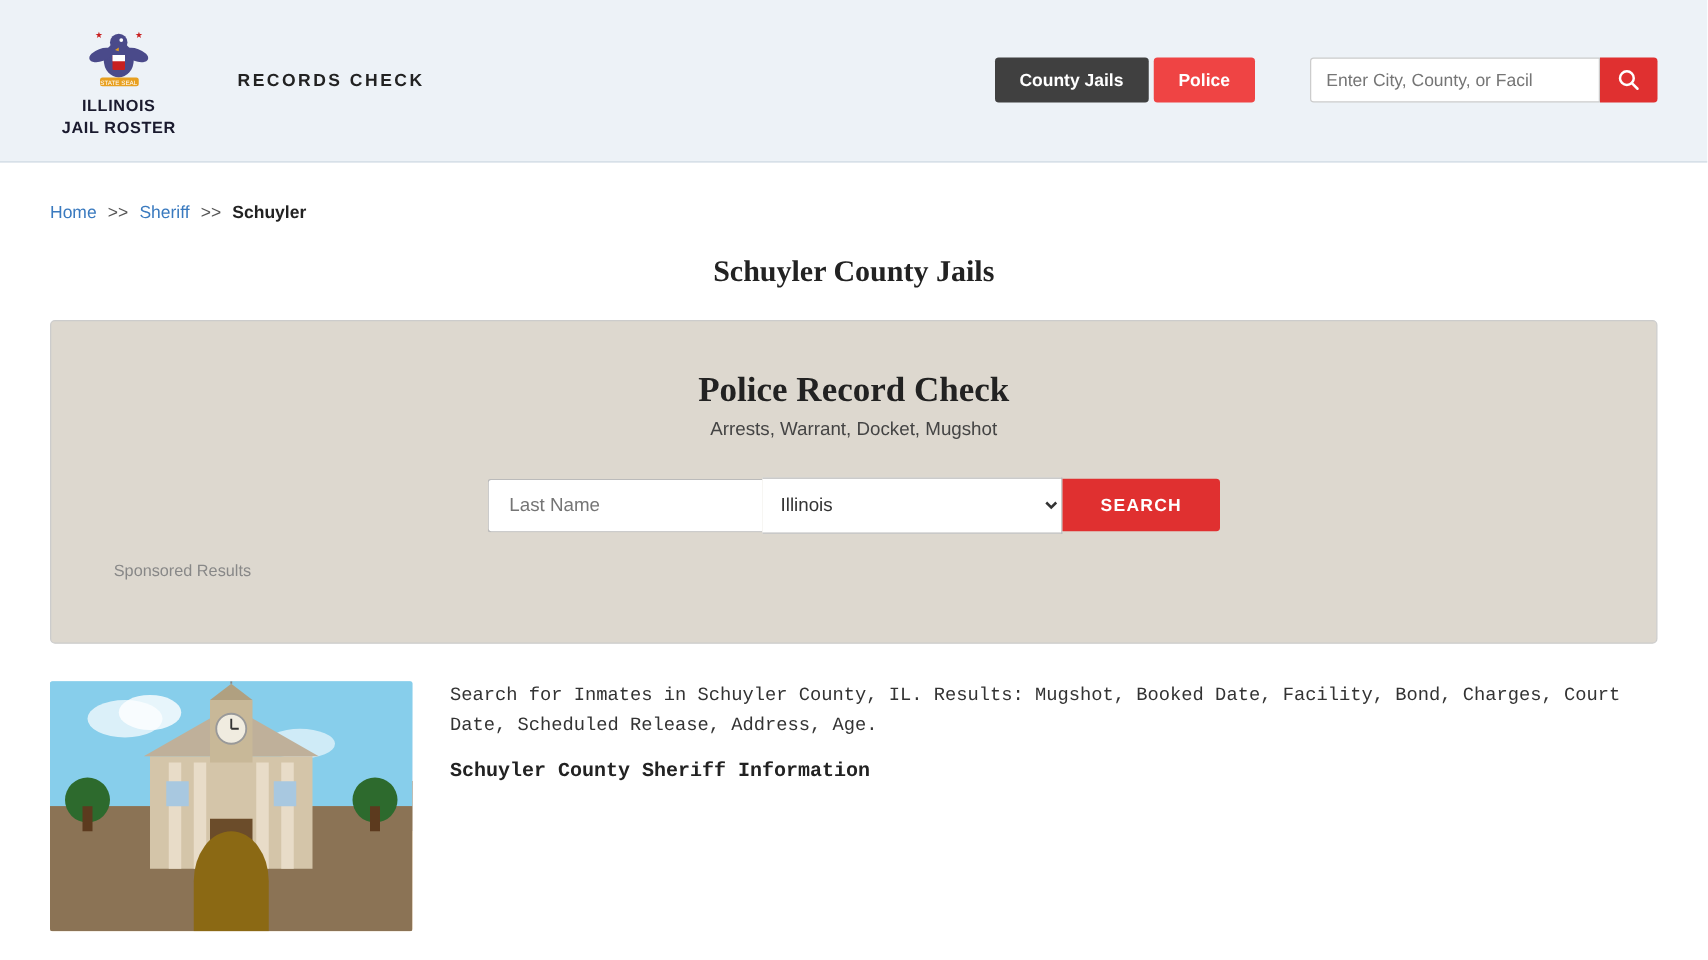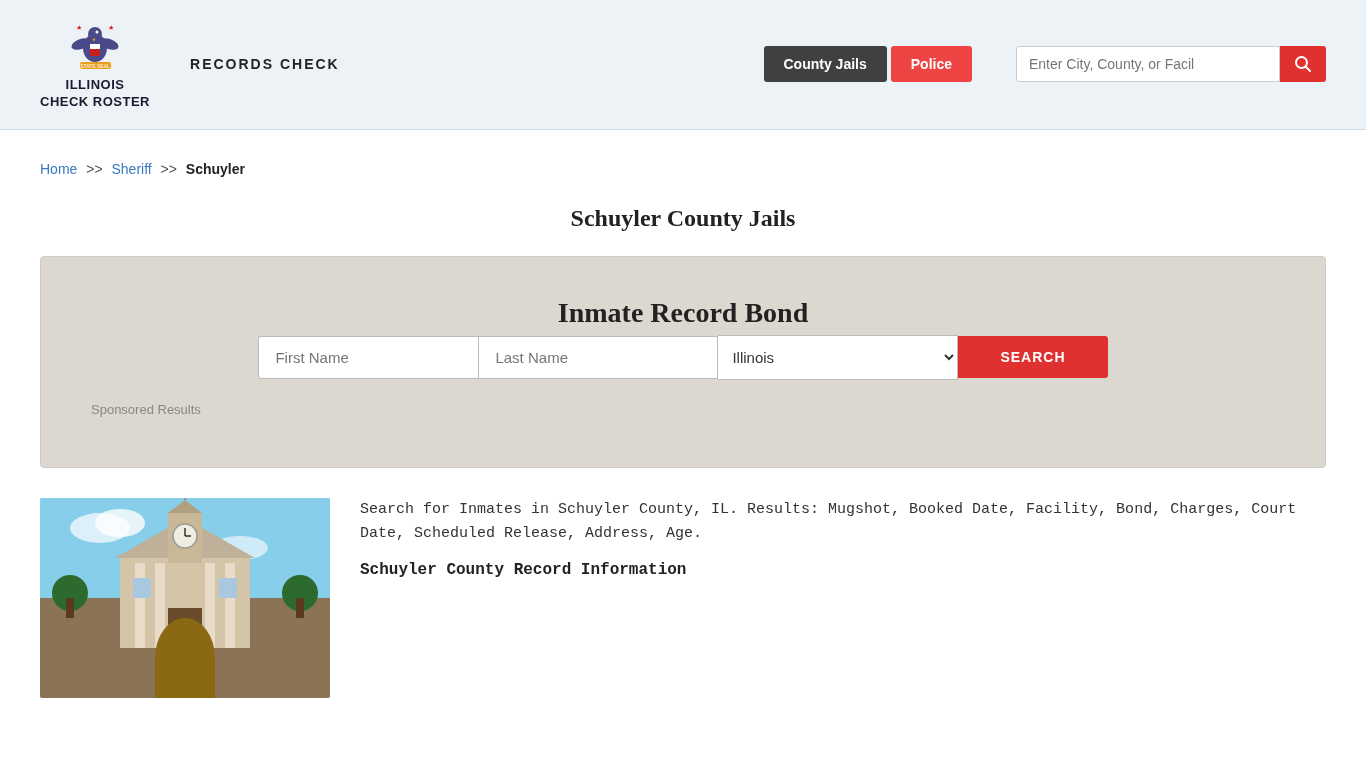--- a/index.html
+++ b/index.html
@@ -73,21 +73,21 @@
       cursor: pointer;
       border-radius: 3px;
       font-family: Arial, sans-serif;
     }
     .search-bar {
       display: flex;
       align-items: center;
       margin-left: 14px;
     }
     .search-bar input {
-      width: 264px;
+      width: 232px;
       padding: 9px 12px;
       border: 1px solid #ccc;
       font-size: 14px;
       border-radius: 3px 0 0 3px;
       outline: none;
       font-family: Arial, sans-serif;
       color: #ec4899;
     }
     .search-bar button {
       background: #e03030;
@@ -181,21 +181,21 @@
       outline: none;
       font-family: Arial, sans-serif;
       color: #333;
       border-left: none;
       appearance: auto;
     }
     .search-form .btn-search {
       background: #e03030;
       color: #fff;
       border: none;
-      padding: 13px 42px;
+      padding: 13px 30px;
       font-size: 14px;
       font-weight: 700;
       letter-spacing: 1px;
       cursor: pointer;
       border-radius: 0 3px 3px 0;
       font-family: Arial, sans-serif;
       text-transform: uppercase;
     }
     .sponsored-results {
       font-size: 13px;
@@ -273,21 +273,21 @@
 
         <text x="8" y="12" font-size="7" fill="#c82020">★</text>
         <text x="40" y="12" font-size="7" fill="#c82020">★</text>
 
         <rect x="12" y="44" width="31" height="7" rx="2" fill="#e8a020"></rect>
         <text x="27" y="50" font-size="5" fill="#fff" text-anchor="middle" font-family="Arial">STATE SEAL</text>
       </svg>
     </div>
     <div class="logo-text">
       <span>ILLINOIS</span><br>
-      <span>CHECK ROSTER</span>
+      <span>JAIL ROSTER</span>
     </div>
   </div>
 
   <div class="records-check">RECORDS CHECK</div>
 
   <div class="header-spacer"></div>
 
   <nav class="nav-buttons">
     <button class="btn-county-jails">County Jails</button>
     <button class="btn-police">Police</button>
@@ -308,24 +308,24 @@
   <a href="#">Home</a>
   <span class="sep">&gt;&gt;</span>
   <a href="#">Sheriff</a>
   <span class="sep">&gt;&gt;</span>
   <span class="current">Schuyler</span>
 </nav>
 
 <h1 class="page-title">Schuyler County Jails</h1>
 
 <div class="inmate-record-box">
-  <h2>Inmate Record Bond</h2>
+  <h2>Police Record Check</h2>
+  <p class="subtitle">Arrests, Warrant, Docket, Mugshot</p>
 
   <div class="search-form">
-    <input type="text" placeholder="First Name" style="">
     <input type="text" placeholder="Last Name" style="">
     <select id="state-select"><option value="Alabama">Alabama</option><option value="Alaska">Alaska</option><option value="Arizona">Arizona</option><option value="Arkansas">Arkansas</option><option value="California">California</option><option value="Colorado">Colorado</option><option value="Connecticut">Connecticut</option><option value="Delaware">Delaware</option><option value="Florida">Florida</option><option value="Georgia">Georgia</option><option value="Hawaii">Hawaii</option><option value="Idaho">Idaho</option><option value="Illinois" selected="">Illinois</option><option value="Indiana">Indiana</option><option value="Iowa">Iowa</option><option value="Kansas">Kansas</option><option value="Kentucky">Kentucky</option><option value="Louisiana">Louisiana</option><option value="Maine">Maine</option><option value="Maryland">Maryland</option><option value="Massachusetts">Massachusetts</option><option value="Michigan">Michigan</option><option value="Minnesota">Minnesota</option><option value="Mississippi">Mississippi</option><option value="Missouri">Missouri</option><option value="Montana">Montana</option><option value="Nebraska">Nebraska</option><option value="Nevada">Nevada</option><option value="New Hampshire">New Hampshire</option><option value="New Jersey">New Jersey</option><option value="New Mexico">New Mexico</option><option value="New York">New York</option><option value="North Carolina">North Carolina</option><option value="North Dakota">North Dakota</option><option value="Ohio">Ohio</option><option value="Oklahoma">Oklahoma</option><option value="Oregon">Oregon</option><option value="Pennsylvania">Pennsylvania</option><option value="Rhode Island">Rhode Island</option><option value="South Carolina">South Carolina</option><option value="South Dakota">South Dakota</option><option value="Tennessee">Tennessee</option><option value="Texas">Texas</option><option value="Utah">Utah</option><option value="Vermont">Vermont</option><option value="Virginia">Virginia</option><option value="Washington">Washington</option><option value="West Virginia">West Virginia</option><option value="Wisconsin">Wisconsin</option><option value="Wyoming">Wyoming</option></select>
     <button class="btn-search">SEARCH</button>
   </div>
 
   <p class="sponsored-results">Sponsored Results</p>
 </div>
 
 <div class="bottom-section">
   <div class="facility-image">
@@ -367,15 +367,15 @@
       <line x1="145" y1="38" x2="151" y2="38" stroke="#333" stroke-width="1.5"></line>
 
       <polygon points="128,15 145,2 162,15" fill="#b0a080"></polygon>
 
       <line x1="145" y1="2" x2="145" y2="-10" stroke="#888" stroke-width="1.5"></line>
     </svg>
   </div>
 
   <div class="description-text">
     <p>Search for Inmates in Schuyler County, IL. Results: Mugshot, Booked Date, Facility, Bond, Charges, Court Date, Scheduled Release, Address, Age.</p>
-    <p class="sheriff-info-title">Schuyler County Record Information</p>
+    <p class="sheriff-info-title">Schuyler County Sheriff Information</p>
   </div>
 </div>
 
 </body></html>

